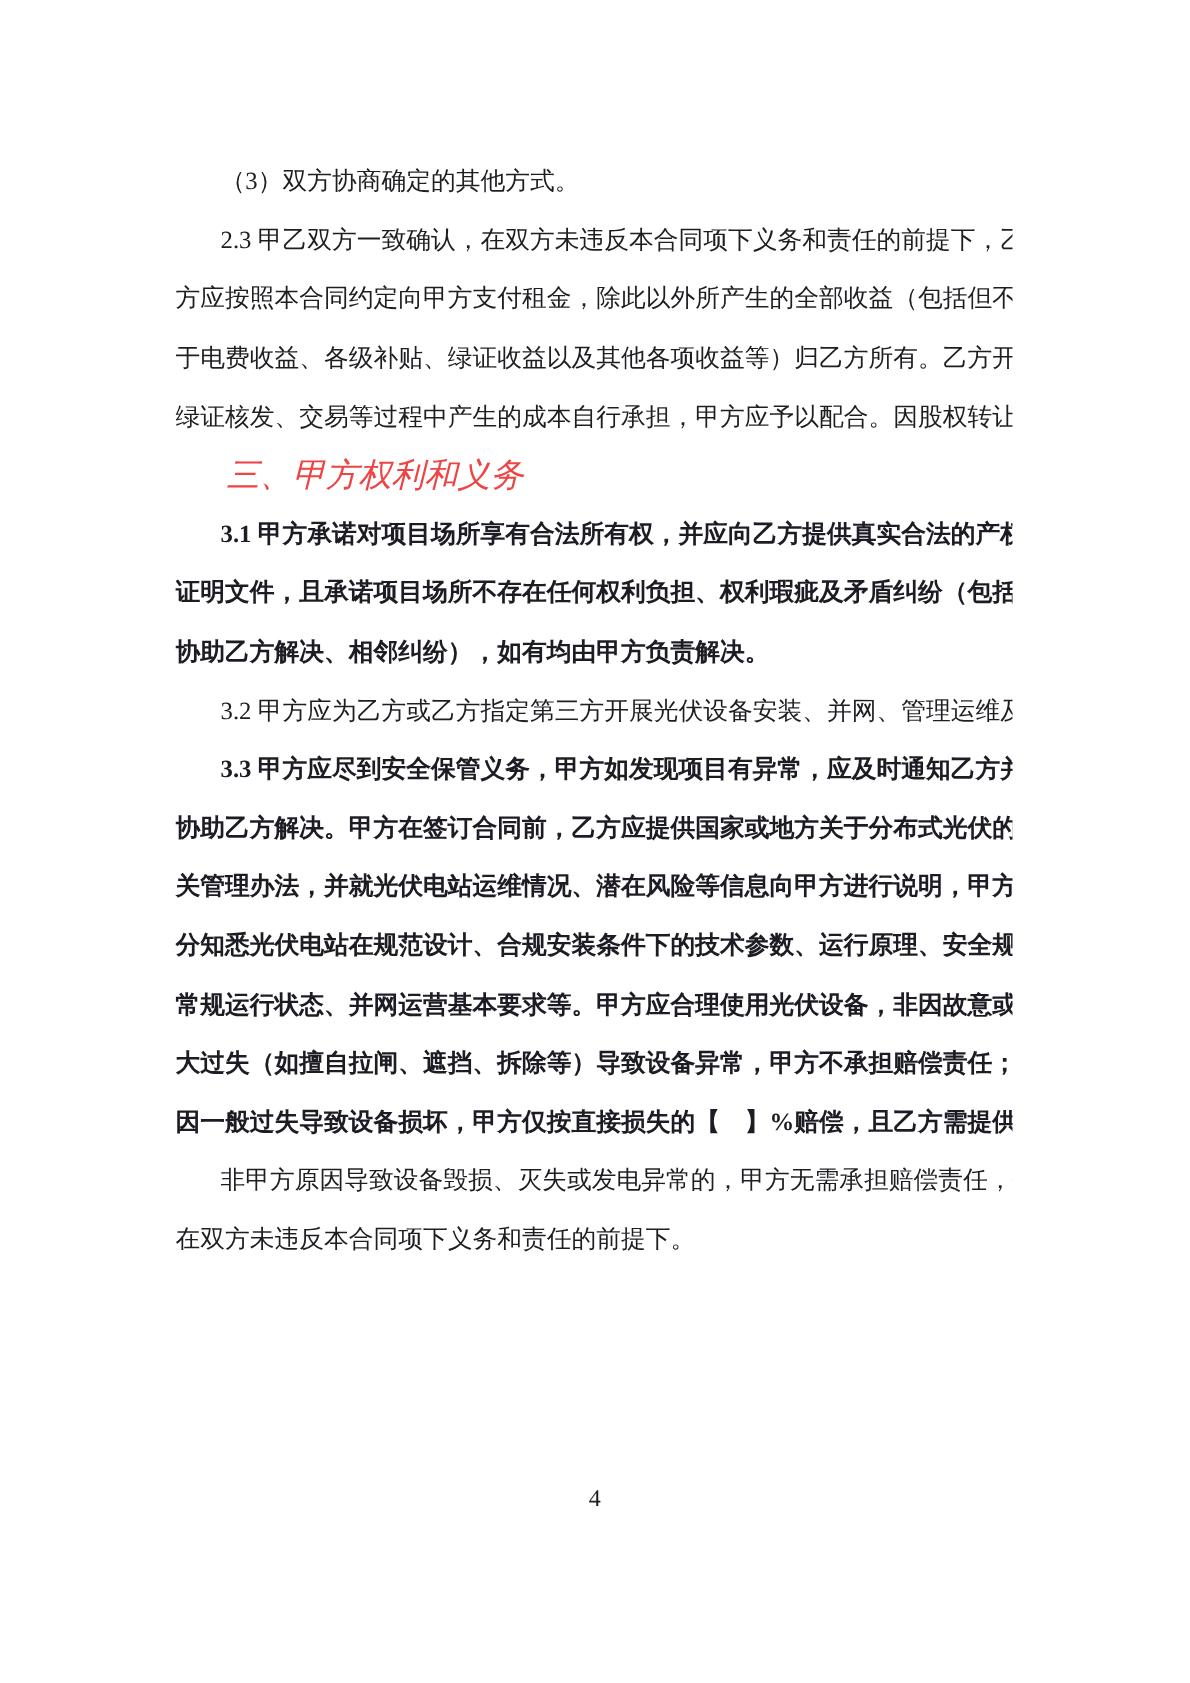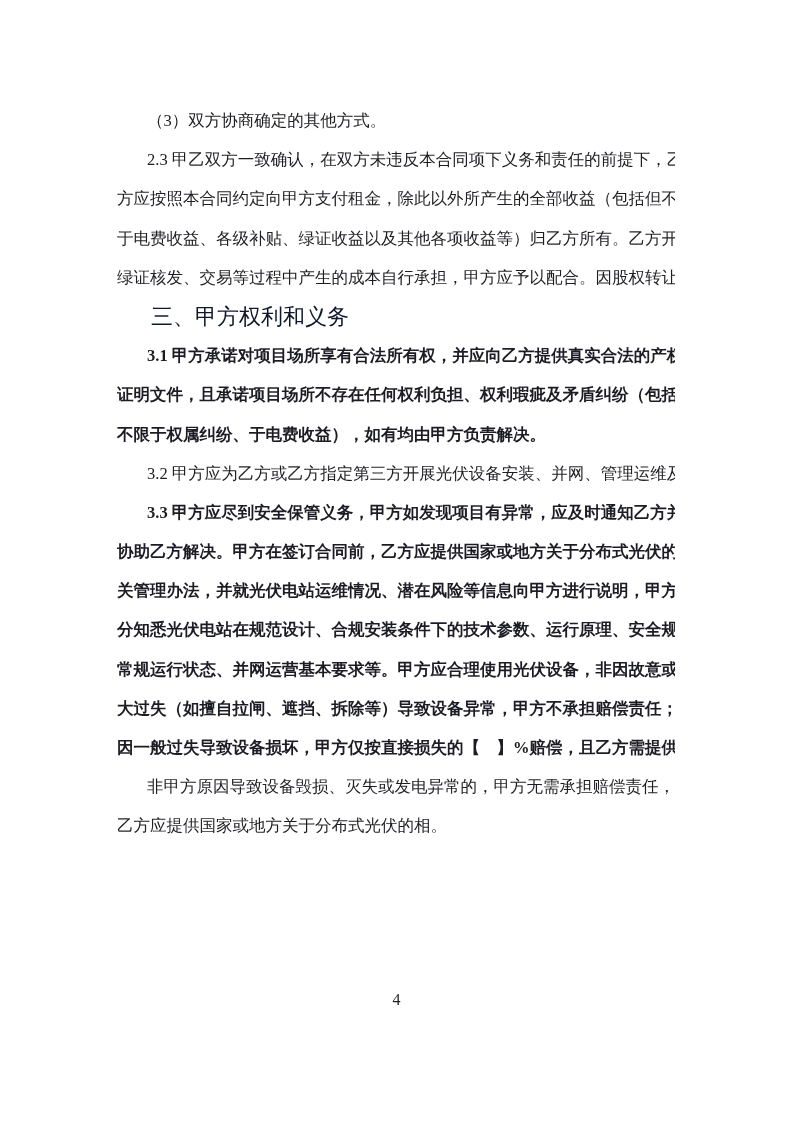--- a/index.html
+++ b/index.html
@@ -34,21 +34,22 @@
     text-align: justify;
     text-align-last: justify;
   }
   
   .line.first { text-indent: 30px; }
   .block.bold .line { font-weight: 700; color: #1c1c24; }
   .block.heading .line {
     font-size: 22px;
     text-indent: 34px;
     font-weight: 400;
-    color: #0f172a;
+    color: #ef4444;
+    font-style: italic;
   }
   .footer {
     position: absolute;
     left: 0; top: 991px;
     width: 793px;
     text-align: center;
   }
   .pagenum {
     font-size: 16px;
     color: #1e1e22;
@@ -68,35 +69,35 @@
         <div class="line full">方应按照本合同约定向甲方支付租金，除此以外所产生的全部收益（包括但不限</div>
         <div class="line full">于电费收益、各级补贴、绿证收益以及其他各项收益等）归乙方所有。乙方开展</div>
         <div class="line full">绿证核发、交易等过程中产生的成本自行承担，甲方应予以配合。因股权转让等</div>
       </div>
       <div class="block heading">
         <div class="line first last">三、甲方权利和义务</div>
       </div>
       <div class="block paragraph bold">
         <div class="line first full">3.1 甲方承诺对项目场所享有合法所有权，并应向乙方提供真实合法的产权</div>
         <div class="line full">证明文件，且承诺项目场所不存在任何权利负担、权利瑕疵及矛盾纠纷（包括但</div>
-        <div class="line last">不限于权属纠纷、于电费收益），如有均由甲方负责解决。</div>
+        <div class="line last">协助乙方解决、相邻纠纷），如有均由甲方负责解决。</div>
       </div>
       <div class="block paragraph">
         <div class="line first full">3.2 甲方应为乙方或乙方指定第三方开展光伏设备安装、并网、管理运维及</div>
       </div>
       <div class="block paragraph bold">
         <div class="line first full">3.3 甲方应尽到安全保管义务，甲方如发现项目有异常，应及时通知乙方并</div>
         <div class="line full">协助乙方解决。甲方在签订合同前，乙方应提供国家或地方关于分布式光伏的相</div>
         <div class="line full">关管理办法，并就光伏电站运维情况、潜在风险等信息向甲方进行说明，甲方充</div>
         <div class="line full">分知悉光伏电站在规范设计、合规安装条件下的技术参数、运行原理、安全规范、</div>
         <div class="line full">常规运行状态、并网运营基本要求等。甲方应合理使用光伏设备，非因故意或重</div>
         <div class="line full">大过失（如擅自拉闸、遮挡、拆除等）导致设备异常，甲方不承担赔偿责任；若</div>
         <div class="line full">因一般过失导致设备损坏，甲方仅按直接损失的【　】%赔偿，且乙方需提供维</div>
       </div>
       <div class="block paragraph">
         <div class="line first full">非甲方原因导致设备毁损、灭失或发电异常的，甲方无需承担赔偿责任，但</div>
-        <div class="line last">乙方应提供国家或地方关于分布式光伏的相。</div>
+        <div class="line last">在双方未违反本合同项下义务和责任的前提下。</div>
       </div>
     </div>
   <div class="footer">
     <span class="pagenum">4</span>
   </div>
 </div>
 
 </body></html>

